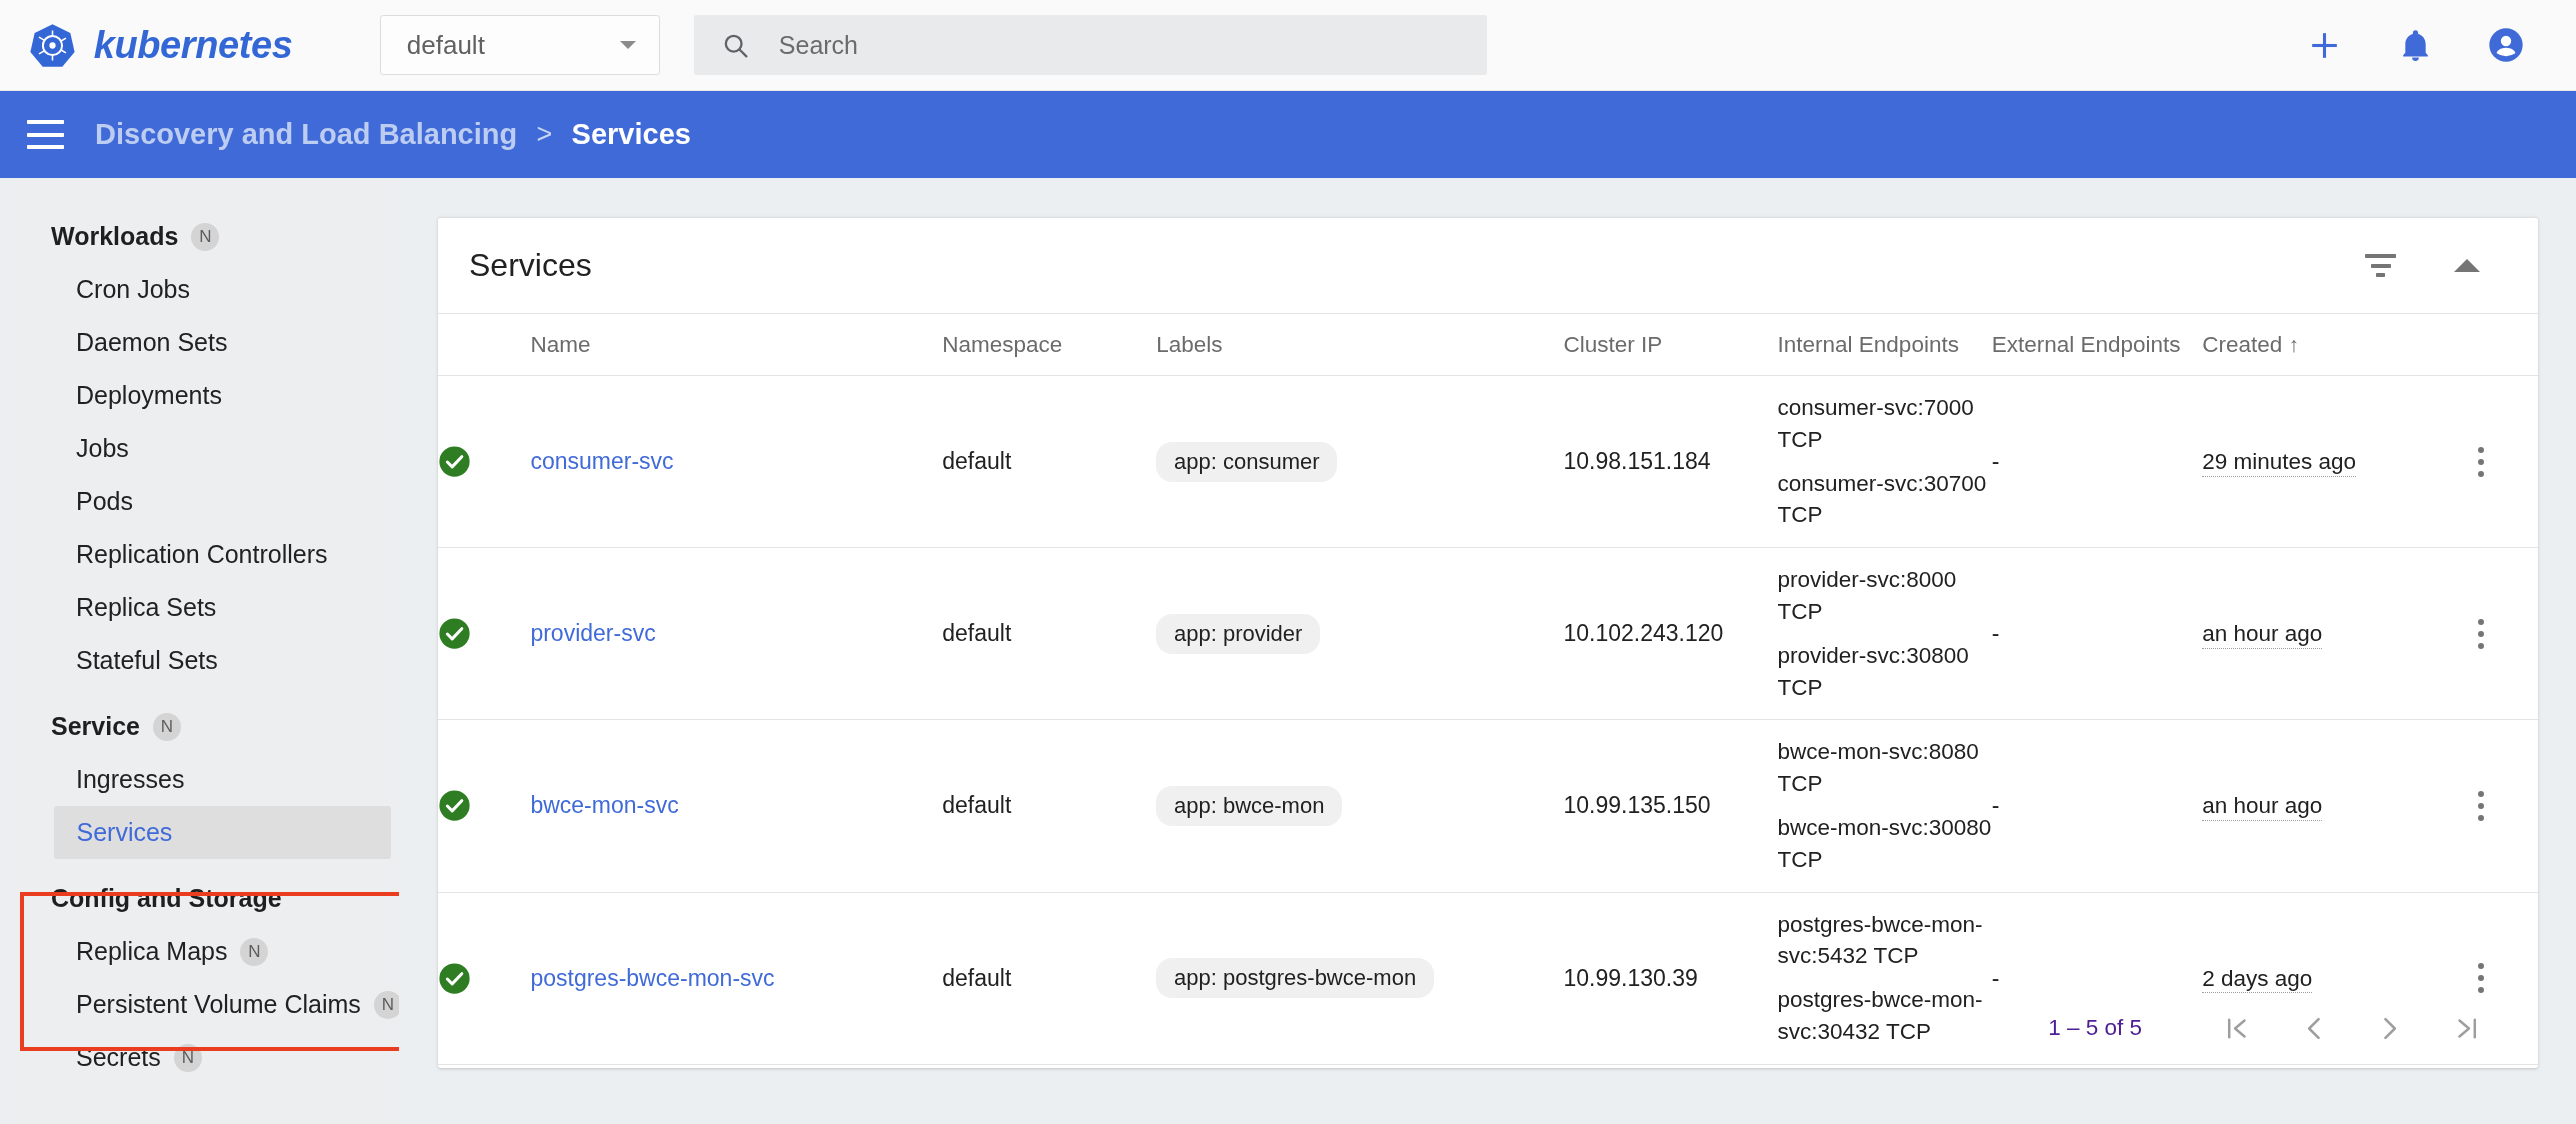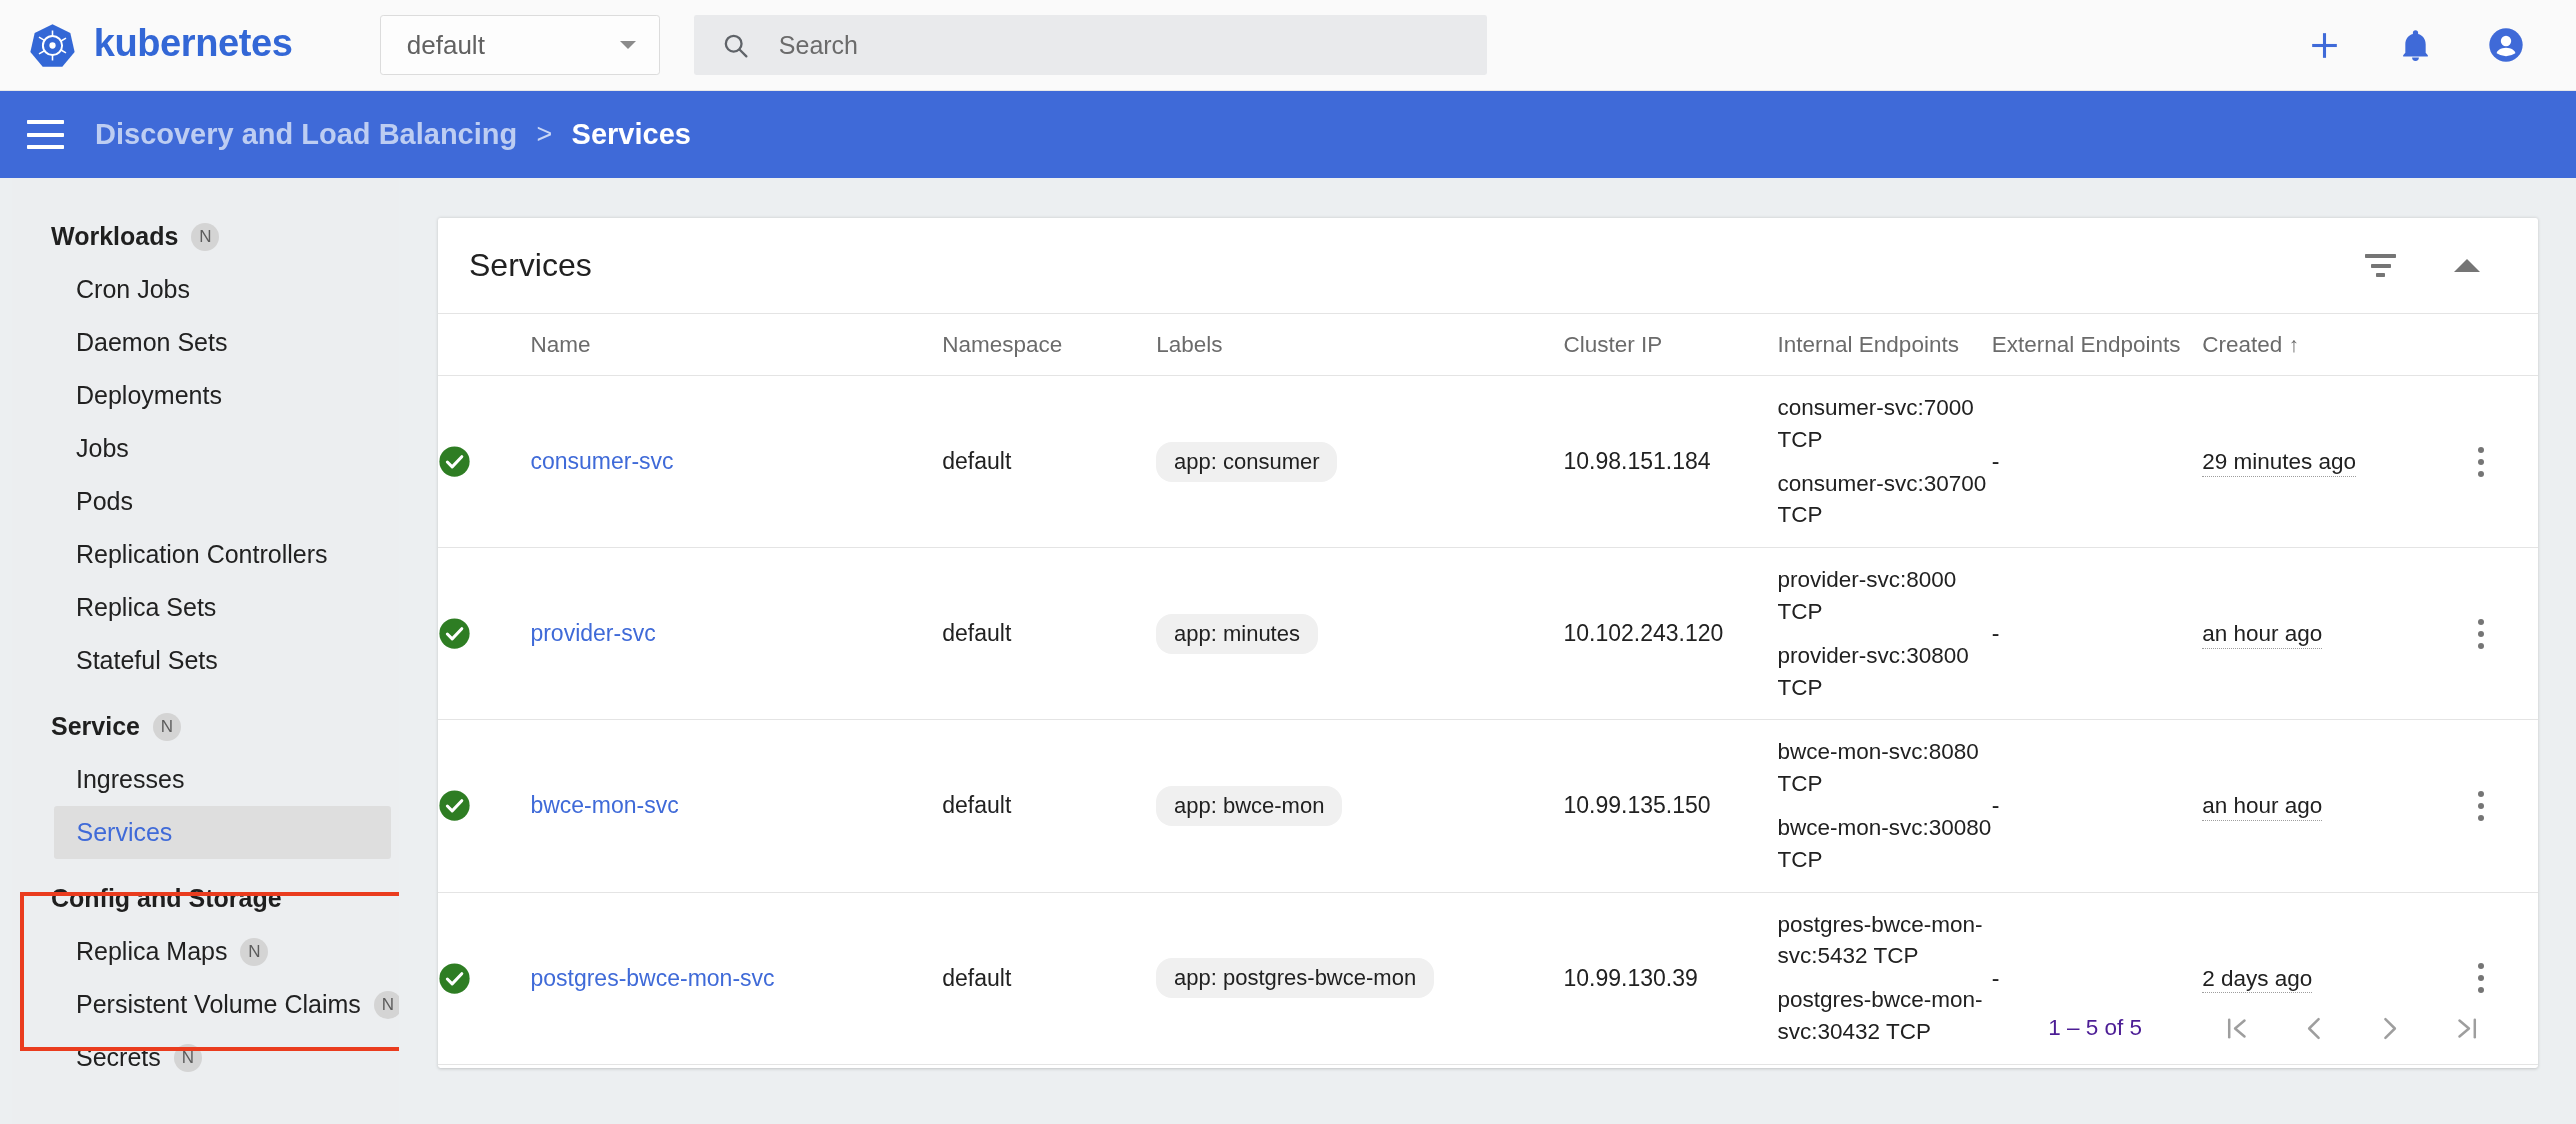--- a/index.html
+++ b/index.html
@@ -11,21 +11,21 @@
   }
 
   
   .topbar {
     position: absolute; top: 0; left: 0;
     width: 2576px; height: 91px;
     background: #fafafa;
     display: flex; align-items: center;
     border-bottom: 0.8px solid #e8e8e8;
   }
-  .brand { display: flex; align-items: flex-start; margin-left: 29px; width: 346px; }
+  .brand { display: flex; align-items: center; margin-left: 29px; width: 346px; font-style: italic; }
   .k8s-logo { width: 47px; height: 47px; flex: 0 0 47px; }
   .brand-name {
     font-size: 38px; font-weight: 600; color: #3367d6;
     margin-left: 17.7px; letter-spacing: -0.4px;
   }
   .ns-select {
     width: 280px; height: 60px;
     border: 0.8px solid #dcdcdc; border-radius: 3.2px;
     background: #fdfdfd;
     display: flex; align-items: center; justify-content: space-between;
@@ -391,21 +391,21 @@
           <tr class="row-h">
             <td class="col-status">
               <svg class="ok-icon" viewBox="0 0 24 24">
                 <circle cx="12" cy="12" r="11" fill="#2e7d23"></circle>
                 <path d="M6.8 12.4l3.5 3.5 7-7.4" fill="none" stroke="#fff" stroke-width="2.2" stroke-linecap="round" stroke-linejoin="round"></path>
               </svg>
             </td>
             <td class="col-name"><a class="svc-link" href="#">provider-svc</a></td>
             <td class="col-ns">default</td>
             <td class="col-labels">
-              <div><span class="chip">app: minutes</span></div>
+              <div><span class="chip">app: provider</span></div>
             </td>
             <td class="col-ip">10.102.243.120</td>
             <td class="col-iep">
               <div class="endpoints">
                 <div>provider-svc:8000 TCP</div>
                 <span class="gap"></span>
                 <div>provider-svc:30800 TCP</div>
               </div>
             </td>
             <td class="col-eep"><span class="dash">-</span></td>

